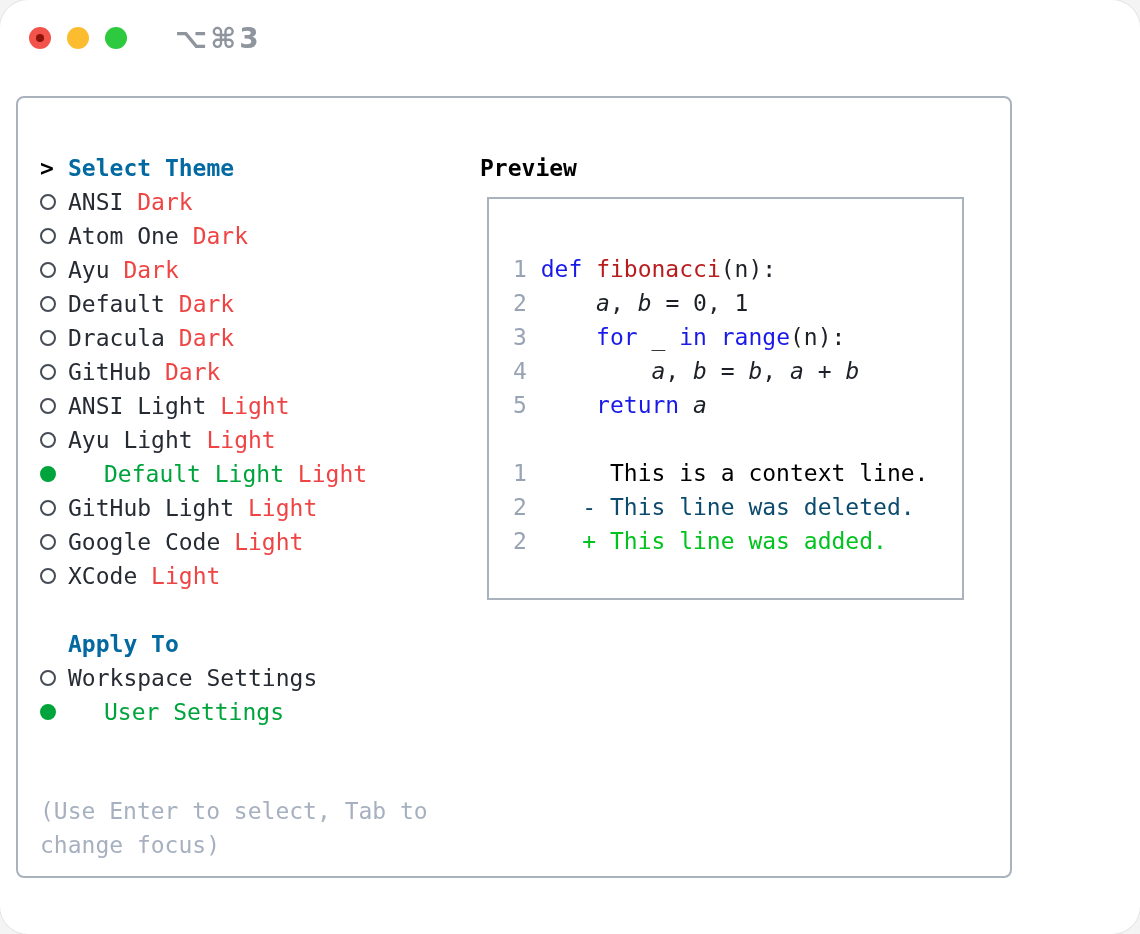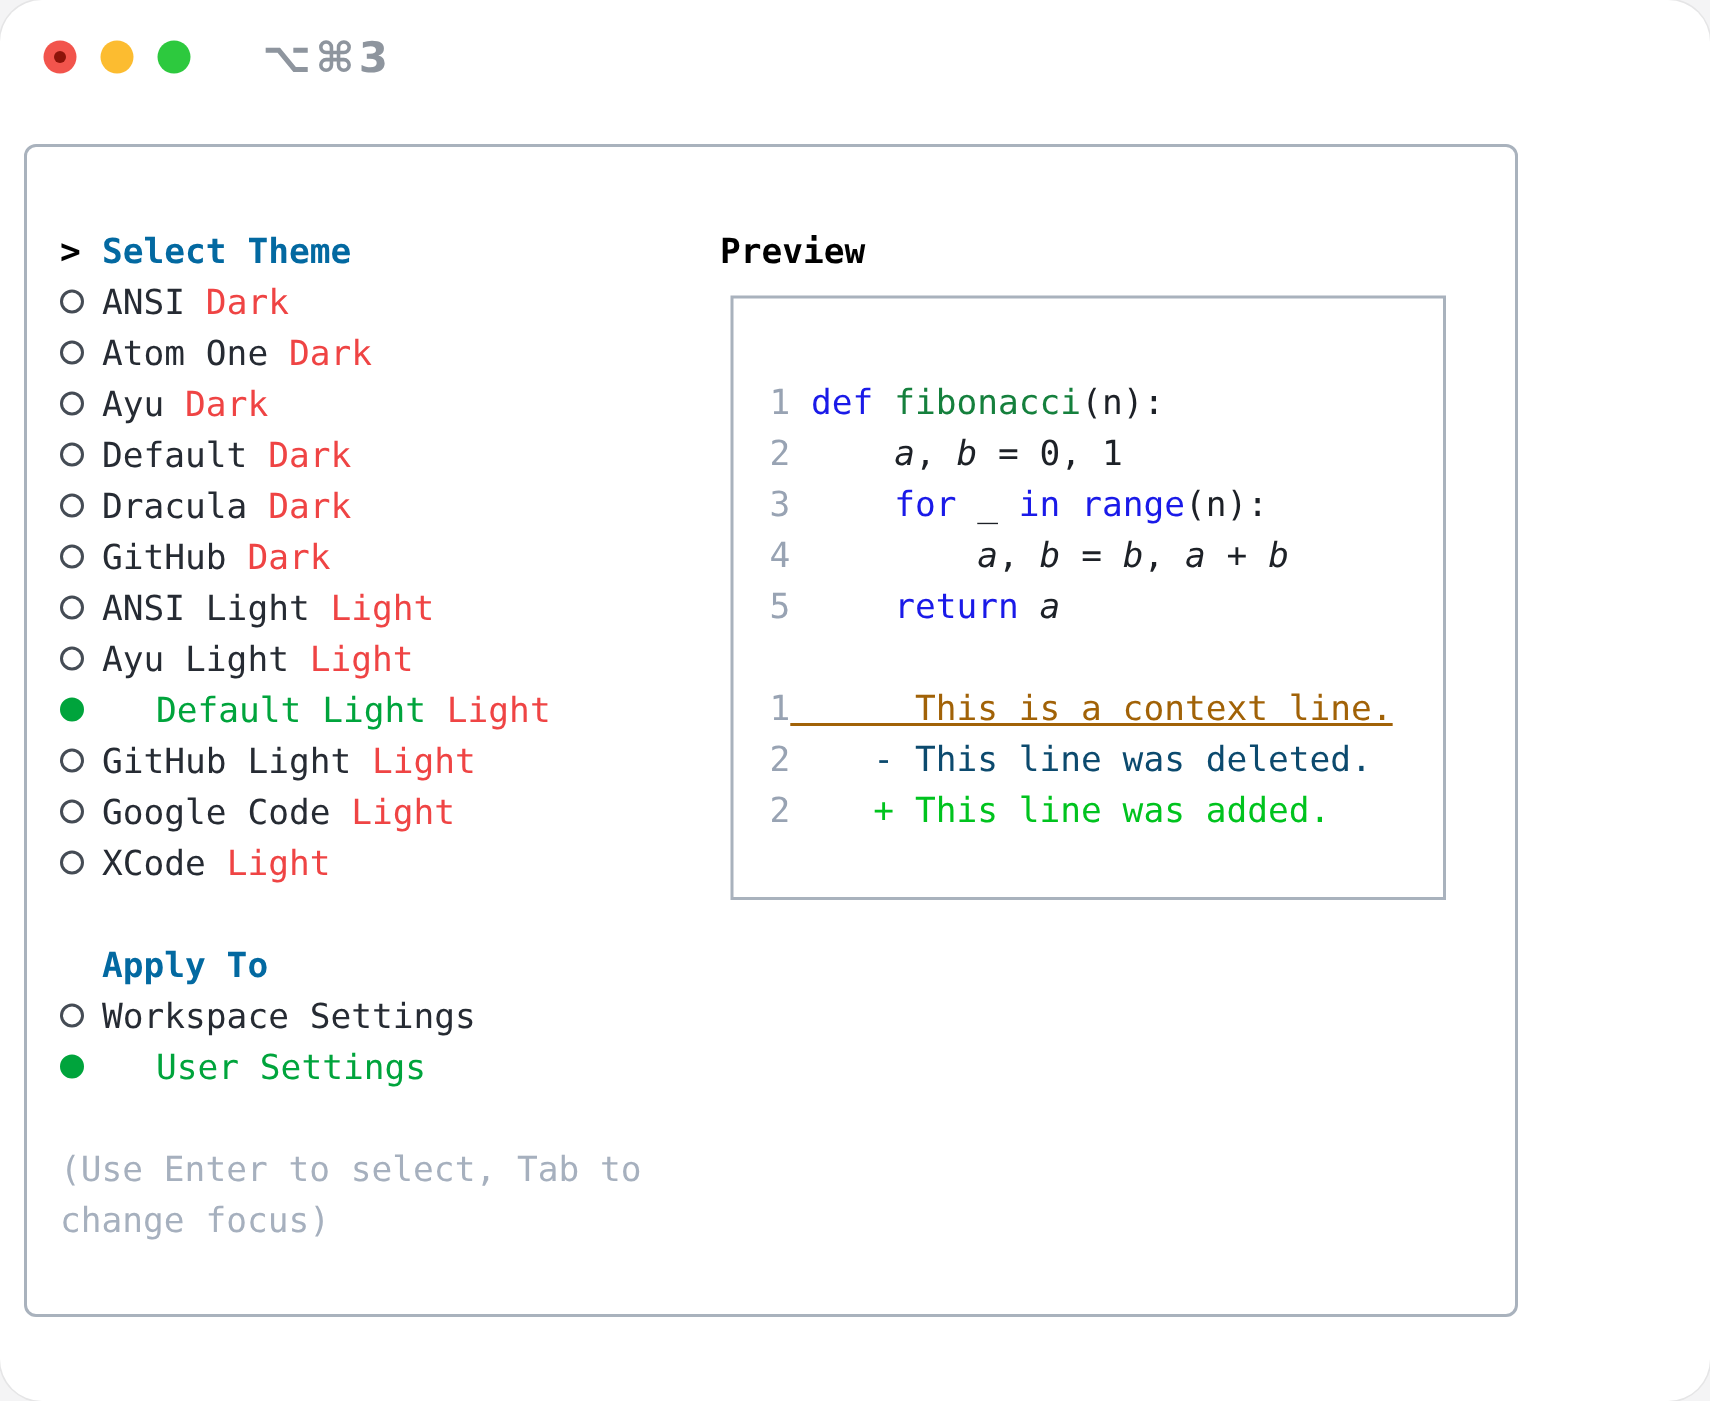--- a/index.html
+++ b/index.html
@@ -26,34 +26,34 @@
   .slot{display:inline-block;width:28px;flex:0 0 28px;}
   .prompt{font-weight:bold;color:#000;}
   .list-title{font-weight:bold;color:#0369a1;}
   .radio{display:inline-block;width:12px;height:12px;border:2px solid #454c55;border-radius:50%;
          box-sizing:content-box;margin-top:2px;}
   .radio.sel{background:#00a43c;border-color:#00a43c;}
   .t-name{color:#262b33;}
   .t-name.selgreen{color:#00a43c;margin-left:36px;}
   .t-tag{color:#ef4444;}
   .spacer{height:34px;}
-  .help{color:#a6b0be;width:430px;white-space:normal;line-height:34px;}
+  .help{color:#a6b0be;width:430px;white-space:normal;line-height:34px;margin-top:31px;}
 
   
   .rightcol{position:absolute;left:462px;top:53px;font-size:23px;line-height:34px;}
   .preview-title{font-weight:bold;color:#000;height:34px;display:flex;align-items:center;}
   .preview-box{margin-left:7px;margin-top:12px;width:477px;height:403px;box-sizing:border-box;
                border:2px solid #a9b2bd;background:#fff;padding:53px 0 0 24px;overflow:hidden;}
   .pline{height:34px;white-space:pre;font-size:23px;}
   .ln{color:#98a3b3;}
   .s-p{color:#1d2127;}
   .s-kw{color:#1a1ae8;}
-  .s-fn{color:#15803d;}
+  .s-fn{color:#b91c1c;}
   .s-v{color:#1d2127;font-style:italic;}
-  .s-ctx{color:#a16207;text-decoration:underline;}
+  .s-ctx{color:#000000;}
   .s-del{color:#0c4a6e;}
   .s-add{color:#00c31e;}
 </style>
 </head>
 <body>
 
 <div class="window">
 
   <div class="titlebar">
     <div class="lights">

